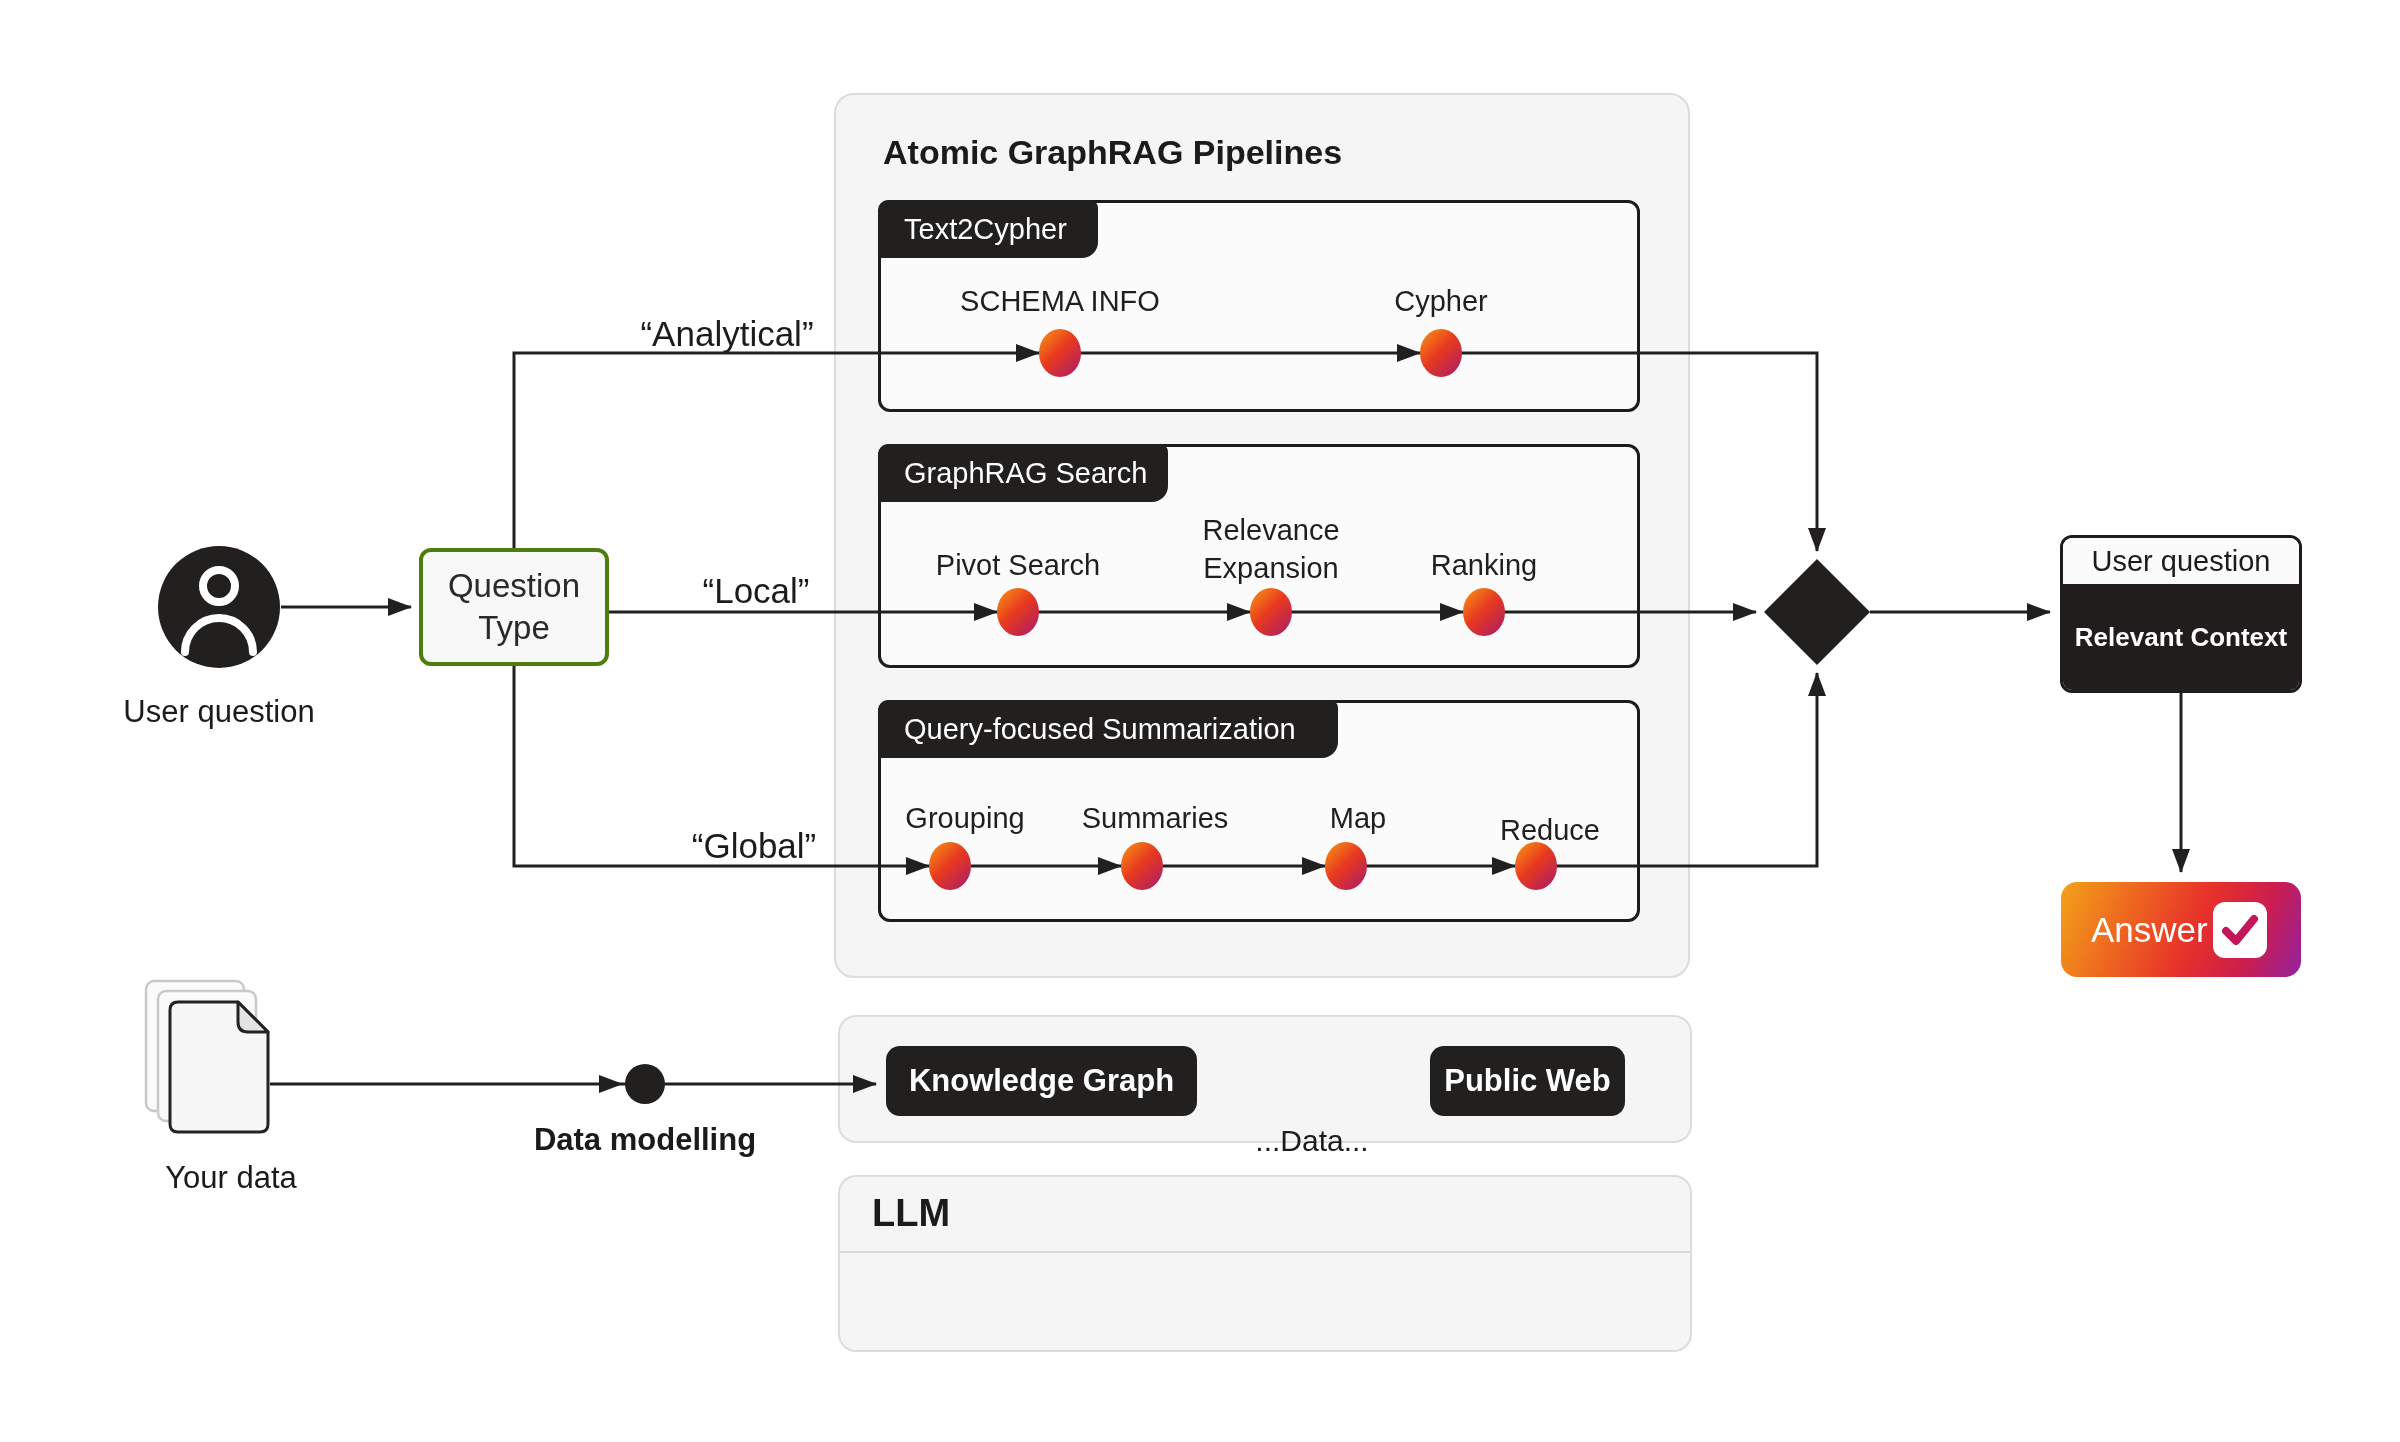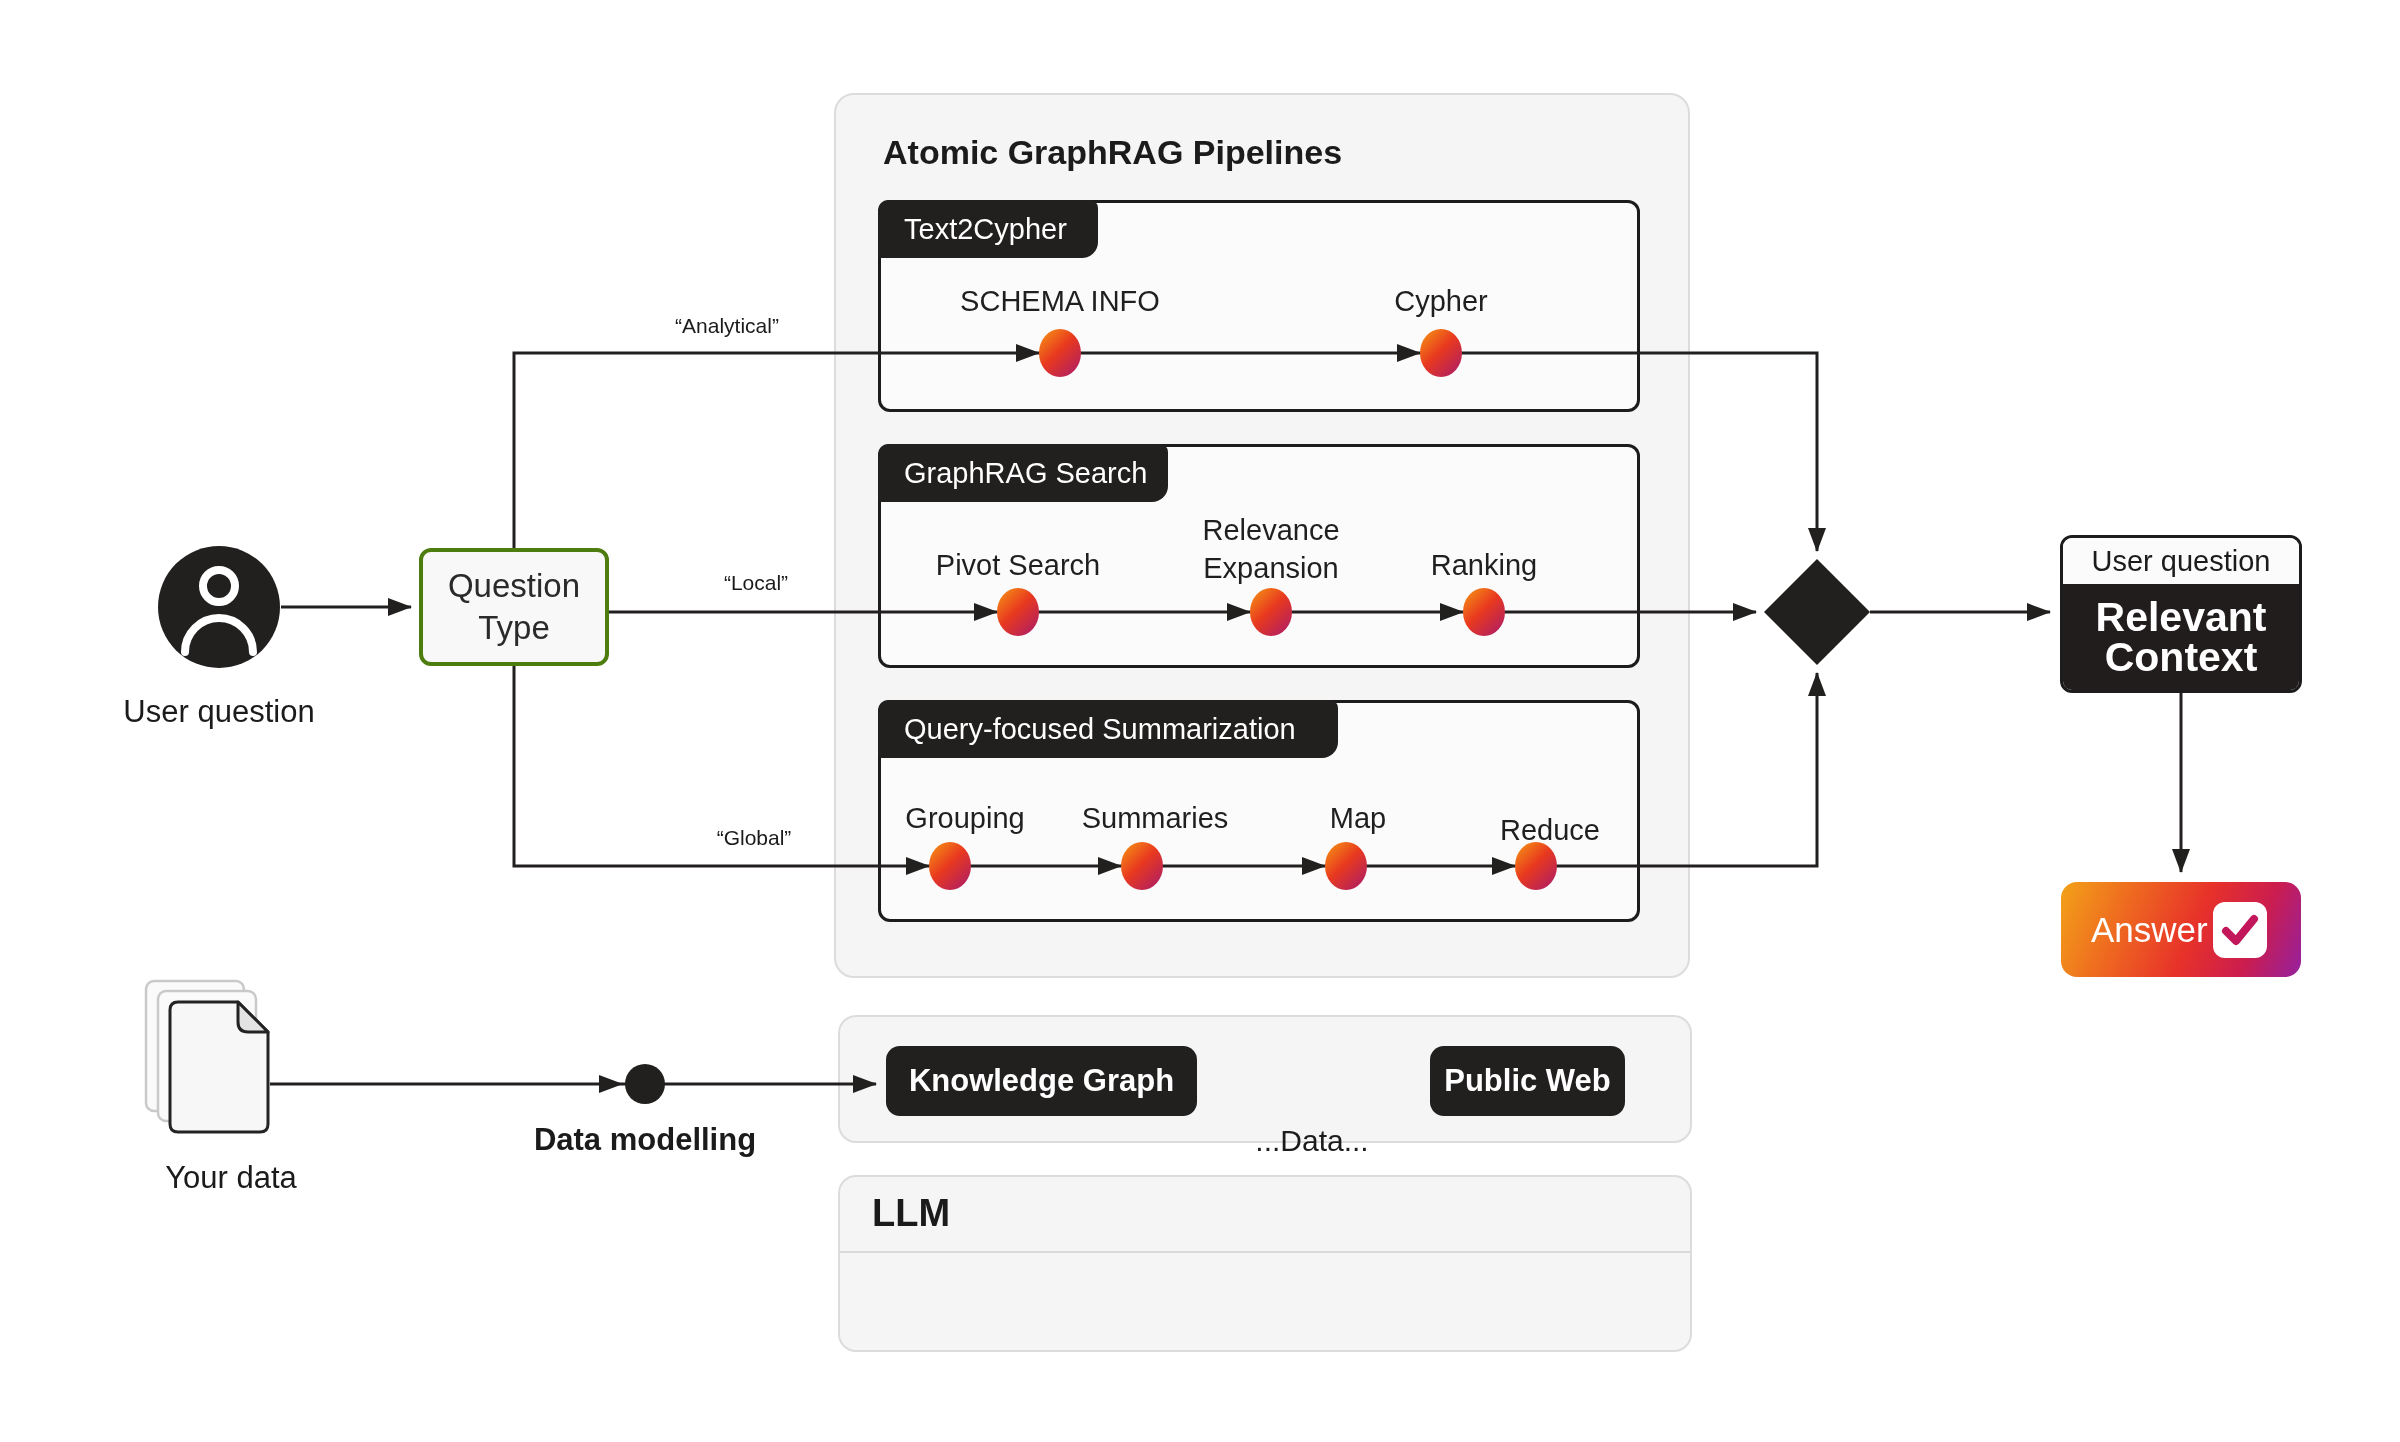--- a/index.html
+++ b/index.html
@@ -22,21 +22,21 @@
     position:absolute;background:#221f1f;color:#ffffff;font-size:29px;font-weight:500;
     line-height:58px;height:58px;padding-left:26px;box-sizing:border-box;
     border-radius:10px 8px 16px 0;white-space:nowrap;
   }
   .step-label{
     position:absolute;font-size:29px;color:#1f1f1f;transform:translateX(-50%);
     white-space:nowrap;text-align:center;
   }
   .step-label.wrap{white-space:normal;width:230px;line-height:38px;text-align:center;}
   .branch-label{
-    position:absolute;font-size:21px;color:#1b1b1b;transform:translateX(-50%);white-space:nowrap;
+    position:absolute;font-size:35px;color:#1b1b1b;transform:translateX(-50%);white-space:nowrap;
   }
   .plain-label{
     position:absolute;font-size:31px;color:#1b1b1b;transform:translateX(-50%);white-space:nowrap;
   }
   .bold-label{
     position:absolute;font-size:31px;font-weight:700;color:#1b1b1b;transform:translateX(-50%);white-space:nowrap;
   }
   .qtype-box{
     position:absolute;left:419px;top:548px;width:190px;height:118px;background:#f8f8f8;
     border:4px solid #4d7c0f;border-radius:12px;box-sizing:border-box;
@@ -46,21 +46,21 @@
   .context-box{
     position:absolute;left:2060px;top:535px;width:242px;height:158px;
     border:3px solid #1c1c1c;border-radius:12px;box-sizing:border-box;overflow:hidden;
     background:#fbfbfb;display:flex;flex-direction:column;
   }
   .context-header{
     height:46px;flex:0 0 46px;display:flex;align-items:center;justify-content:center;
     font-size:29px;color:#1c1c1c;background:#fbfbfb;
   }
   .context-body{
-    flex:1;background:#211d1d;color:#ffffff;font-size:41px;font-weight:700;line-height:40px;
+    flex:1;background:#211d1d;color:#ffffff;font-size:26px;font-weight:700;line-height:40px;
     display:flex;align-items:center;justify-content:center;text-align:center;
   }
   .answer-btn{
     position:absolute;left:2061px;top:882px;width:240px;height:95px;border-radius:16px;
     background:linear-gradient(113deg,#f3a219 0%,#ee6720 28%,#e7312a 55%,#cb1d4f 78%,#94219f 100%);
     display:flex;align-items:center;justify-content:space-between;
     padding:0 34px 0 30px;box-sizing:border-box;
   }
   .answer-text{font-size:35px;font-weight:500;color:#ffffff;}
   .answer-check{

